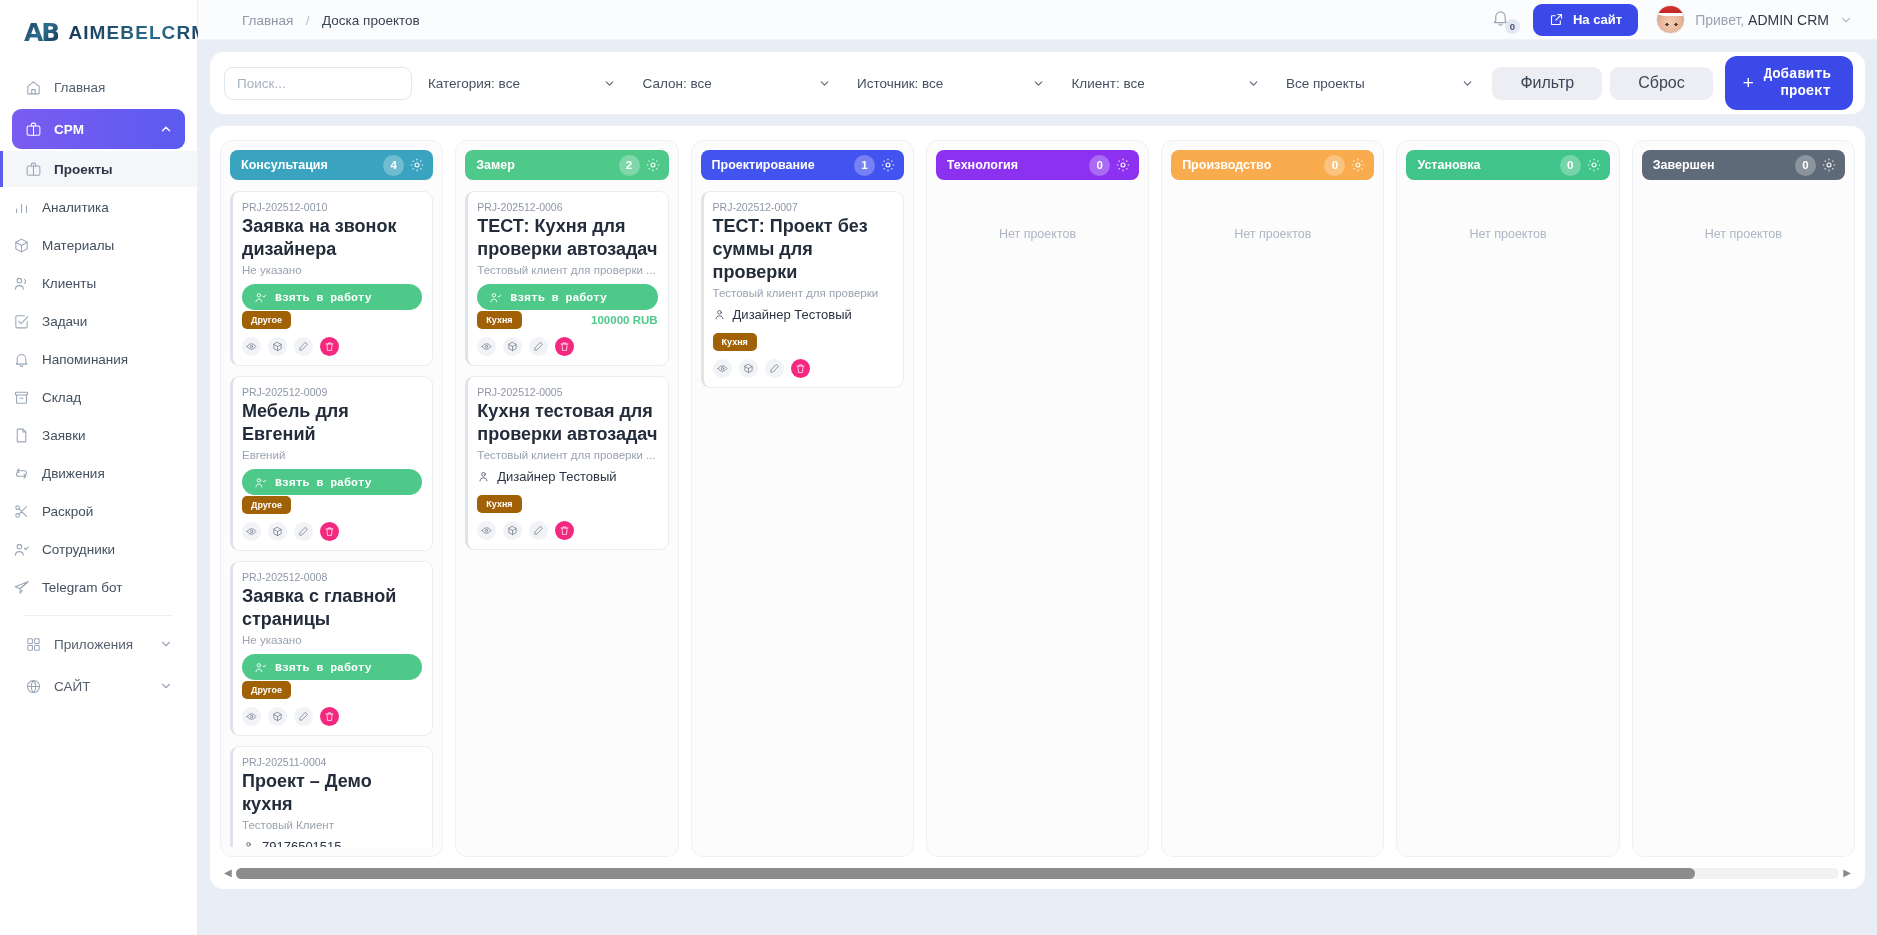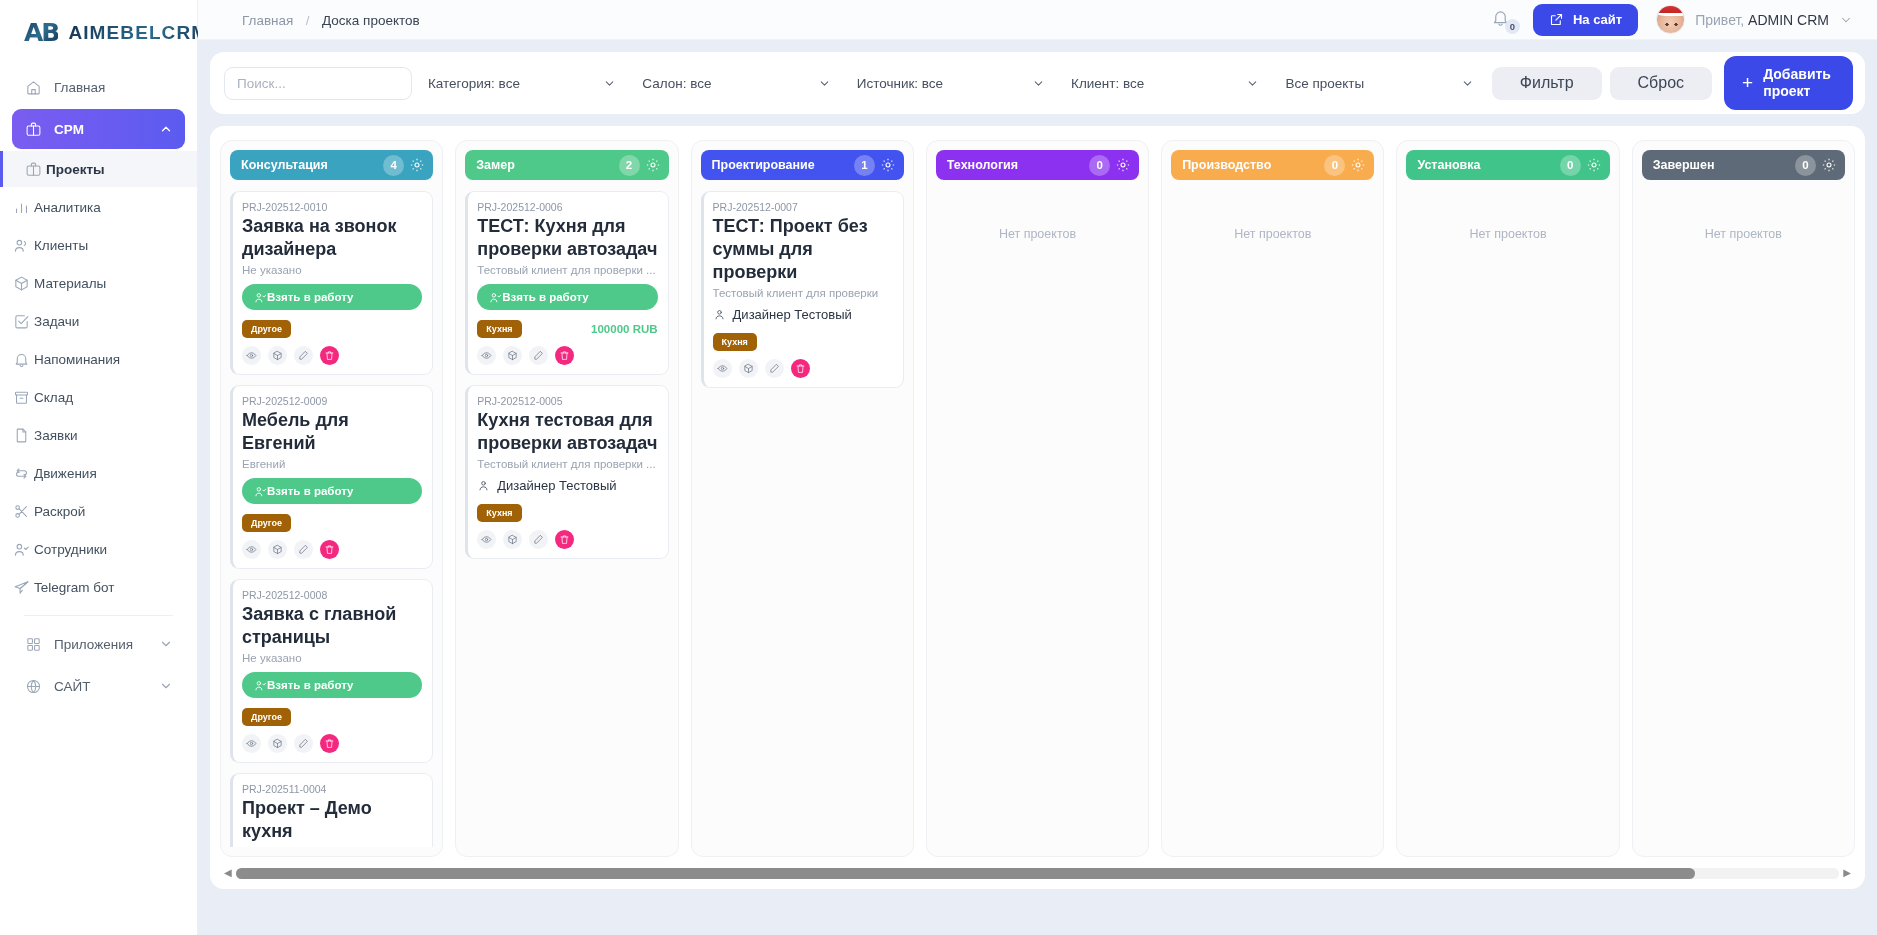--- a/index.html
+++ b/index.html
@@ -40,21 +40,21 @@
   .nav-item svg { width: 17px; height: 17px; stroke: currentColor; fill: none; stroke-width: 1.5; stroke-linecap: round; stroke-linejoin: round; }
   .nav-item.active {
     background: linear-gradient(90deg,#7b5cf0 0%,#5b5bf0 100%);
     color: #ffffff; font-weight: 600;
   }
   .nav-item.active .ic { color: #ffffff; }
   .nav-item .label { flex: 1; white-space: nowrap; }
   .nav-item .chev { width: 14px; height: 14px; }
   .subnav { padding-left: 0; }
   .sub-item {
-    display: flex; align-items: center; gap: 4px;
+    display: flex; align-items: center; gap: 12px;
     height: 36px; padding: 0 12px 0 12px; margin: 0 -12px 2px -12px;
     font-size: 13.5px; color: #42505f; cursor: pointer;
   }
   .sub-item.current { background: #f5f6f9; border-left: 3px solid #5b5bf0; padding-left: 21px; font-weight: 600; color:#2c3647; }
   .sub-item .ic { width: 18px; height:18px; flex:0 0 18px; color: #9aa6b8; display:flex; align-items:center; justify-content:center;}
   .sub-item svg { width: 17px; height:17px; stroke: currentColor; fill:none; stroke-width:1.5; stroke-linecap:round; stroke-linejoin:round;}
   .nav-divider { height: 1px; background: #edeff3; margin: 8px 12px; }
 
   
   .main { flex: 1; display: flex; flex-direction: column; min-width: 0; background: #e9edf5; }
@@ -122,21 +122,21 @@
   .pill-btn {
     height: 33px; padding: 0 28px; background: #eceef3; border: none; border-radius: 9px;
     font-size: 16px; color: #3c4656; cursor: pointer; font-family: Liberation Sans, sans-serif; margin-left: 8px;
   }
   .add-btn {
     display: flex; align-items: center; gap: 10px; height: 54px; padding: 0 22px 0 18px;
     background: #3a49e8; color: #fff; border: none; border-radius: 12px; cursor: pointer;
     font-size: 14px; font-weight: 700; line-height: 1.2; margin-left: 12px; font-family: inherit;
   }
   .add-btn .plus { font-size: 19px; font-weight: 400; }
-  .add-btn .lbl { text-align: left; }
+  .add-btn .lbl { text-align: right; font-family: Liberation Mono, monospace; }
 
   
   .board-wrap {
     margin-top: 12px; background: #fff; border-radius: 14px; flex: 1;
     padding: 14px 10px 0 10px; display: flex; flex-direction: column; min-height: 0;
     margin-bottom: 46px;
   }
   .board { display: flex; gap: 12px; flex: 1; min-height: 0; overflow: hidden; }
   .col {
     flex: 1 1 0; min-width: 0; background: #fcfcfd; border: 1px solid #eef0f4;
@@ -157,24 +157,24 @@
   .empty { text-align: center; font-size: 12.5px; color: #aeb6c4; padding-top: 36px; }
 
   .card {
     background: #fff; border: 1px solid #e9ecf1; border-left: 3px solid #dfe3ea;
     border-radius: 9px; padding: 9px 10px 9px 9px; cursor: grab;
   }
   .card-id { font-size: 10.5px; color: #8d97a6; margin-bottom: 2px; }
   .card-title { font-size: 18px; font-weight: 700; color: #232c3a; line-height: 1.28; margin-bottom: 3px; }
   .card-client { font-size: 11.5px; color: #9aa3b1; margin-bottom: 8px; white-space: nowrap; overflow: hidden; text-overflow: ellipsis; }
   .take-btn {
-    display: flex; align-items: center; justify-content: flex-start; 
+    display: flex; align-items: center; justify-content: flex-start; gap: 8px;
     width: 100%; height: 26px; padding: 0 12px; background: #4fc98a; color: #fff;
     border: none; border-radius: 13px; font-size: 11.5px; font-weight: 700;
-    cursor: pointer; margin-bottom: 9px; font-family: Liberation Sans, sans-serif;
+    cursor: pointer; margin-bottom: 0; font-family: Liberation Mono, monospace;
   }
   .take-btn svg { width: 13px; height: 13px; stroke: #fff; fill: none; stroke-width: 1.7; stroke-linecap: round; stroke-linejoin: round; }
   .assignee { display: flex; align-items: center; gap: 7px; font-size: 13px; color: #2b3442; margin-bottom: 10px; }
   .assignee svg { width: 13px; height: 13px; stroke: #4a5565; fill: none; stroke-width: 1.6; stroke-linecap: round; stroke-linejoin: round; flex: 0 0 13px; }
   .card-meta { display: flex; align-items: center; margin-bottom: 8px; min-height: 19px; }
   .tag {
     background: #a16207; color: #fff; font-size: 9px; font-weight: 700;
     border-radius: 5px; padding: 4px 9px;
   }
   .price { margin-left: auto; font-size: 11.5px; font-weight: 700; color: #4fc98a; }
@@ -241,35 +241,35 @@
           <span class="ic">
               <svg viewBox="0 0 24 24">
                 <path d="M5 19v-5M12 19V7M19 19v-9"></path>
               </svg>
             </span>
           <span>Аналитика</span>
         </div>
         <div class="sub-item">
           <span class="ic">
               <svg viewBox="0 0 24 24">
+                <path d="M12 3l8 4.5v9L12 21l-8-4.5v-9z"></path>
+                <path d="M4 7.5 12 12l8-4.5M12 12v9"></path>
+              </svg>
+            </span>
+          <span>Материалы</span>
+        </div>
+        <div class="sub-item">
+          <span class="ic">
+              <svg viewBox="0 0 24 24">
                 <circle cx="9" cy="8" r="3.2"></circle>
                 <path d="M3.5 20c0-3 2.5-5 5.5-5s5.5 2 5.5 5"></path>
                 <path d="M16 6.5a3 3 0 0 1 0 5.5"></path>
               </svg>
             </span>
           <span>Клиенты</span>
-        </div>
-        <div class="sub-item">
-          <span class="ic">
-              <svg viewBox="0 0 24 24">
-                <path d="M12 3l8 4.5v9L12 21l-8-4.5v-9z"></path>
-                <path d="M4 7.5 12 12l8-4.5M12 12v9"></path>
-              </svg>
-            </span>
-          <span>Материалы</span>
         </div>
         <div class="sub-item">
           <span class="ic">
               <svg viewBox="0 0 24 24">
                 <path d="M20 12v7a2 2 0 0 1-2 2H6a2 2 0 0 1-2-2V6a2 2 0 0 1 2-2h10"></path>
                 <path d="M8 11.5l3.5 3.5L21 5"></path>
               </svg>
             </span>
           <span>Задачи</span>
         </div>

